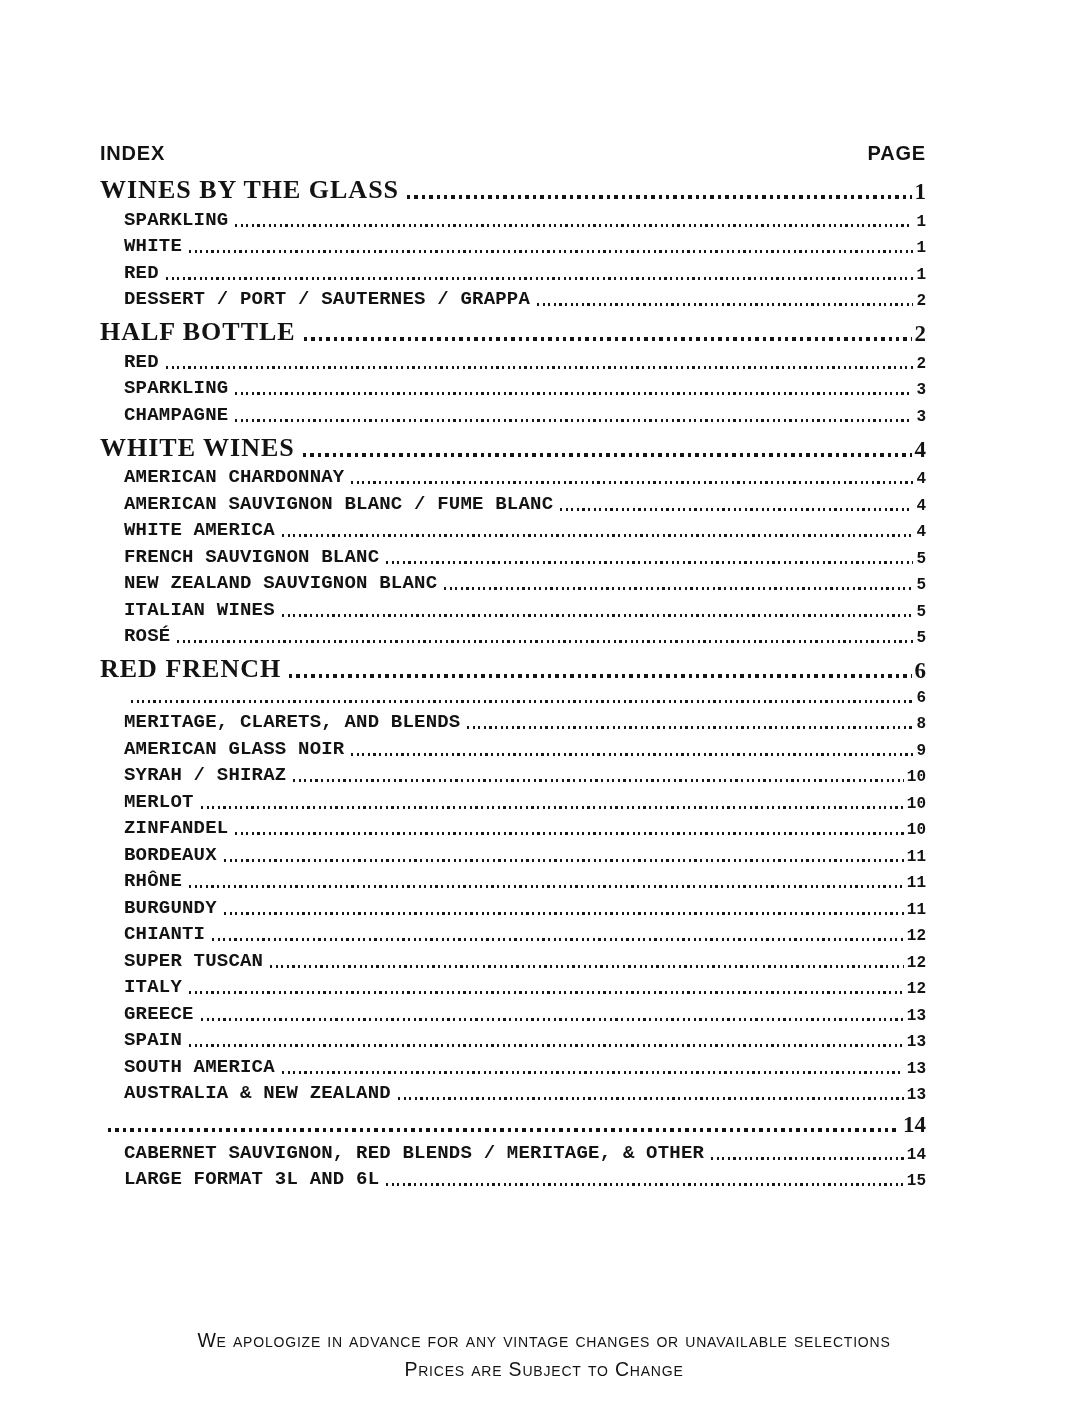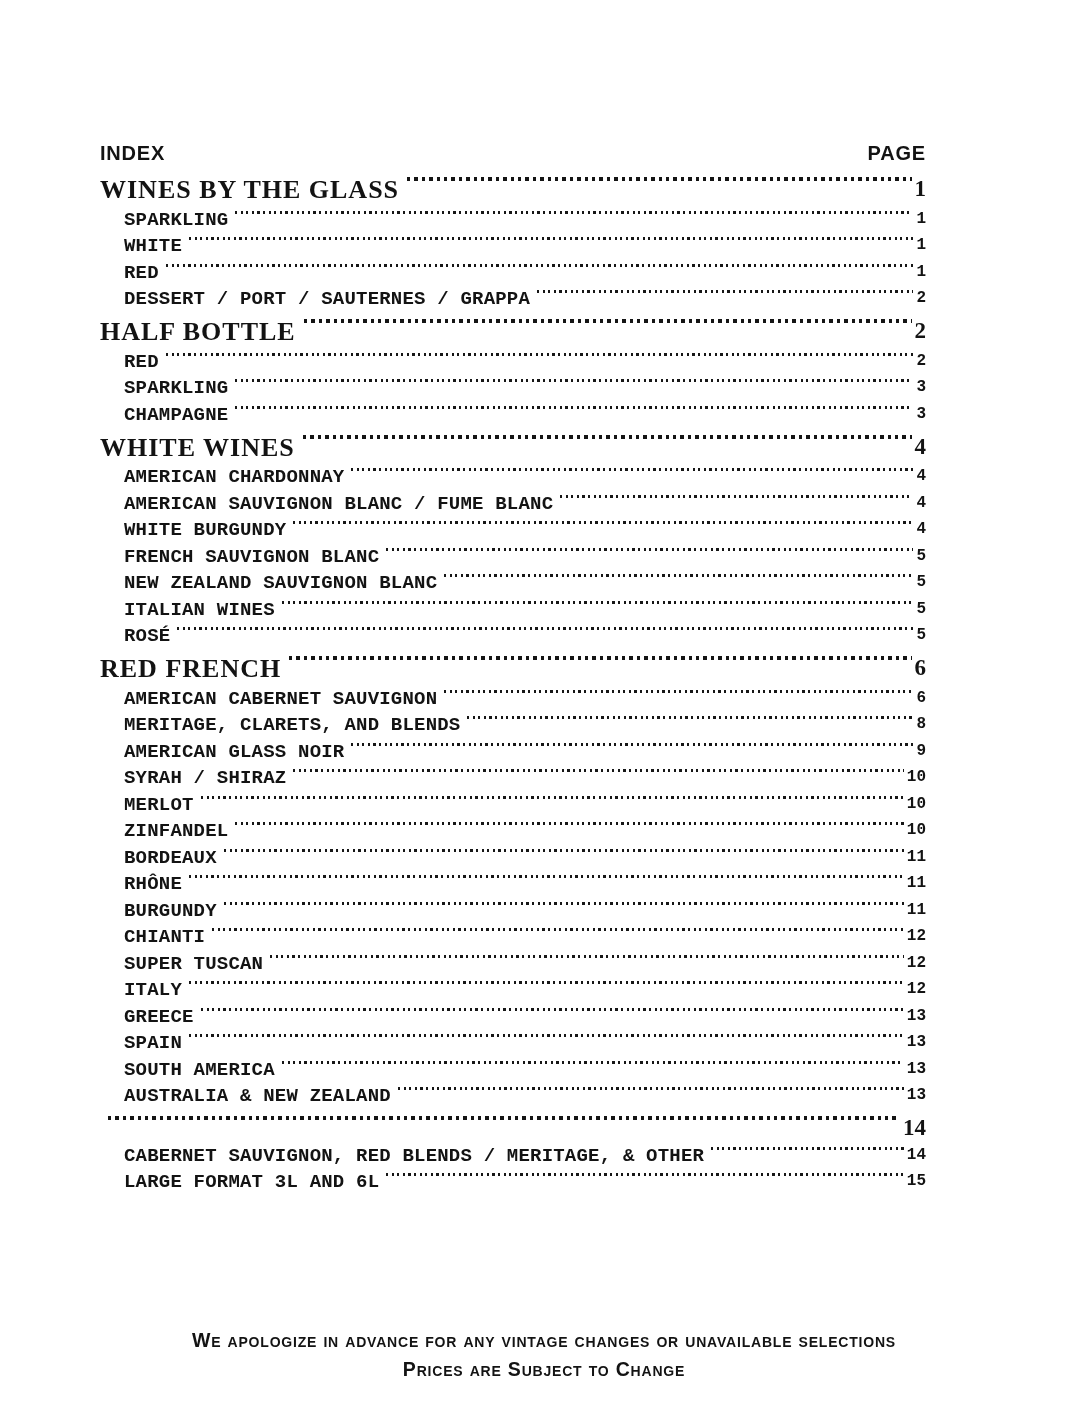--- a/index.html
+++ b/index.html
@@ -26,21 +26,21 @@
     align-items: baseline;
     font-size: 20px;
     font-weight: 700;
     letter-spacing: 0.8px;
     line-height: 1;
     margin-bottom: 14px;
   }
   
   .row {
     display: flex;
-    align-items: flex-start;
+    align-items: flex-end;
   }
   .leader {
     flex: 1;
     height: 3px;
     margin: 0 3px 3px 7px;
     background: repeating-linear-gradient(90deg, #161616 0 2.2px, transparent 2.2px 5.6px);
   }
   
   .section { margin-top: 8px; }
   .title-row { margin-top: 10px; }
@@ -78,21 +78,21 @@
     line-height: 1;
   }
   
   .footer {
     position: absolute;
     left: 0;
     width: 1088px;
     top: 1288px;
     text-align: center;
     font-variant: small-caps;
-    font-weight: 700;
+    font-weight: 400;
     font-size: 19.5px;
     letter-spacing: 0.8px;
     line-height: 1;
   }
   .footer .fline + .fline { margin-top: 9px; }
 </style>
 </head>
 <body>
 
 <div class="page">
@@ -162,21 +162,21 @@
           <span class="item-label">AMERICAN CHARDONNAY</span>
           <span class="leader"></span>
           <span class="item-page">4</span>
         </div>
         <div class="row item-row">
           <span class="item-label">AMERICAN SAUVIGNON BLANC / FUME BLANC</span>
           <span class="leader"></span>
           <span class="item-page">4</span>
         </div>
         <div class="row item-row">
-          <span class="item-label">WHITE BURGUNDY</span>
+          <span class="item-label">WHITE AMERICA</span>
           <span class="leader"></span>
           <span class="item-page">4</span>
         </div>
         <div class="row item-row">
           <span class="item-label">FRENCH SAUVIGNON BLANC</span>
           <span class="leader"></span>
           <span class="item-page">5</span>
         </div>
         <div class="row item-row">
           <span class="item-label">NEW ZEALAND SAUVIGNON BLANC</span>
@@ -194,21 +194,20 @@
           <span class="item-page">5</span>
         </div>
       </div>
       <div class="section">
         <div class="row title-row">
           <span class="stitle">RED FRENCH</span>
           <span class="leader"></span>
           <span class="spage">6</span>
         </div>
         <div class="row item-row">
-          <span class="item-label">AMERICAN CABERNET SAUVIGNON</span>
           <span class="leader"></span>
           <span class="item-page">6</span>
         </div>
         <div class="row item-row">
           <span class="item-label">MERITAGE, CLARETS, AND BLENDS</span>
           <span class="leader"></span>
           <span class="item-page">8</span>
         </div>
         <div class="row item-row">
           <span class="item-label">AMERICAN GLASS NOIR</span>

